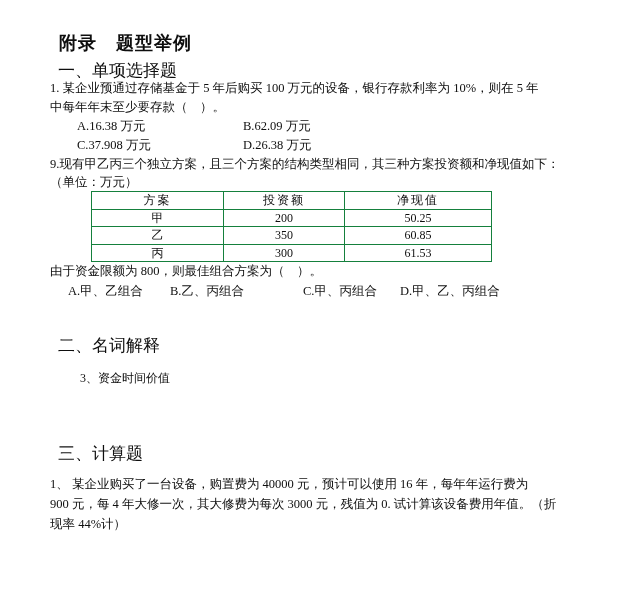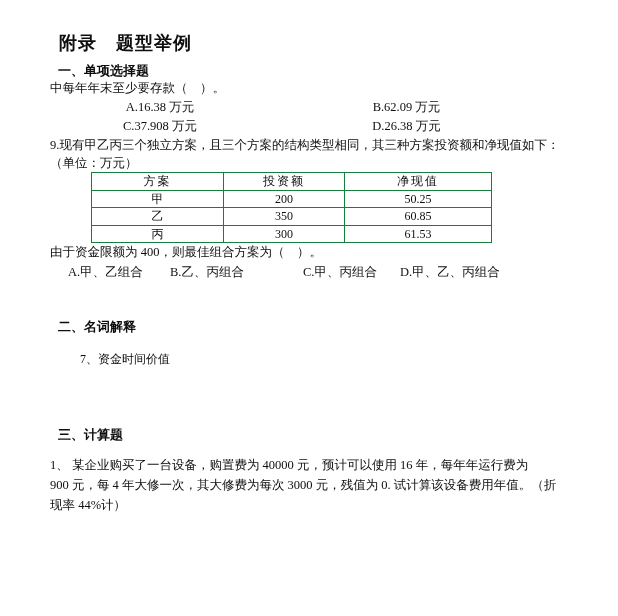--- a/index.html
+++ b/index.html
@@ -23,37 +23,36 @@
     line-height: 19px;
   }
   .doc-title {
     font-size: 18px;
     font-weight: 700;
     line-height: 22px;
     margin: 0 0 0 9px;
     letter-spacing: 1px;
   }
   .sec-heading {
-    font-size: 13px;
-    font-weight: 700;
+    font-size: 17px;
+    font-weight: 400;
     line-height: 16px;
     margin: 0 0 0 8px;
   }
   .sec1-heading { margin-top: 9px; }
   .sec2-heading { margin-top: 36px; }
   .sec3-heading { margin-top: 60px; }
   p.line { margin: 0; }
   .q1-line1 { margin-top: 4px; }
   .unit-line { line-height: 17px; }
   .opt-grid {
     margin-left: 27px;
     display: grid;
     grid-template-columns: 166px 1fr;
     line-height: 19px;
-    text-align: center;
   }
   .opt-grid span { white-space: nowrap; }
   table.q-table {
     border-collapse: collapse;
     margin: 0 0 0 41px;
     table-layout: fixed;
   }
   table.q-table th, table.q-table td {
     border: 1px solid #15803d;
     height: 16.5px;
@@ -96,20 +95,21 @@
 </style>
 </head>
 <body>
 
 <div class="page">
 
   <h1 class="doc-title">附录　题型举例</h1>
 
   <h2 class="sec-heading sec1-heading">一、单项选择题</h2>
 
+  <p class="line q1-line1">1. 某企业预通过存储基金于 5 年后购买 100 万元的设备，银行存款利率为 10%，则在 5 年</p>
   <p class="line">中每年年末至少要存款（　）。</p>
 
   <div class="opt-grid">
     <span>A.16.38 万元</span>
     <span>B.62.09 万元</span>
     <span>C.37.908 万元</span>
     <span>D.26.38 万元</span>
   </div>
 
   <p class="line">9.现有甲乙丙三个独立方案，且三个方案的结构类型相同，其三种方案投资额和净现值如下：</p>
@@ -135,32 +135,32 @@
         <td>60.85</td>
       </tr>
       <tr>
         <td>丙</td>
         <td>300</td>
         <td>61.53</td>
       </tr>
     </tbody>
   </table>
 
-  <p class="line q2-tail">由于资金限额为 400，则最佳组合方案为（　）。</p>
+  <p class="line q2-tail">由于资金限额为 800，则最佳组合方案为（　）。</p>
 
   <div class="opt-row">
     <span class="opt-a2">A.甲、乙组合</span>
     <span class="opt-b2">B.乙、丙组合</span>
     <span class="opt-c2">C.甲、丙组合</span>
     <span class="opt-d2">D.甲、乙、丙组合</span>
   </div>
 
   <h2 class="sec-heading sec2-heading">二、名词解释</h2>
 
-  <p class="term-item">7、资金时间价值</p>
+  <p class="term-item">3、资金时间价值</p>
 
   <h2 class="sec-heading sec3-heading">三、计算题</h2>
 
   <p class="calc-line calc-line-first">1、 某企业购买了一台设备，购置费为 40000 元，预计可以使用 16 年，每年年运行费为</p>
   <p class="calc-line">900 元，每 4 年大修一次，其大修费为每次 3000 元，残值为 0. 试计算该设备费用年值。（折</p>
   <p class="calc-line">现率 44%计）</p>
 
 </div>
 
 </body></html>

